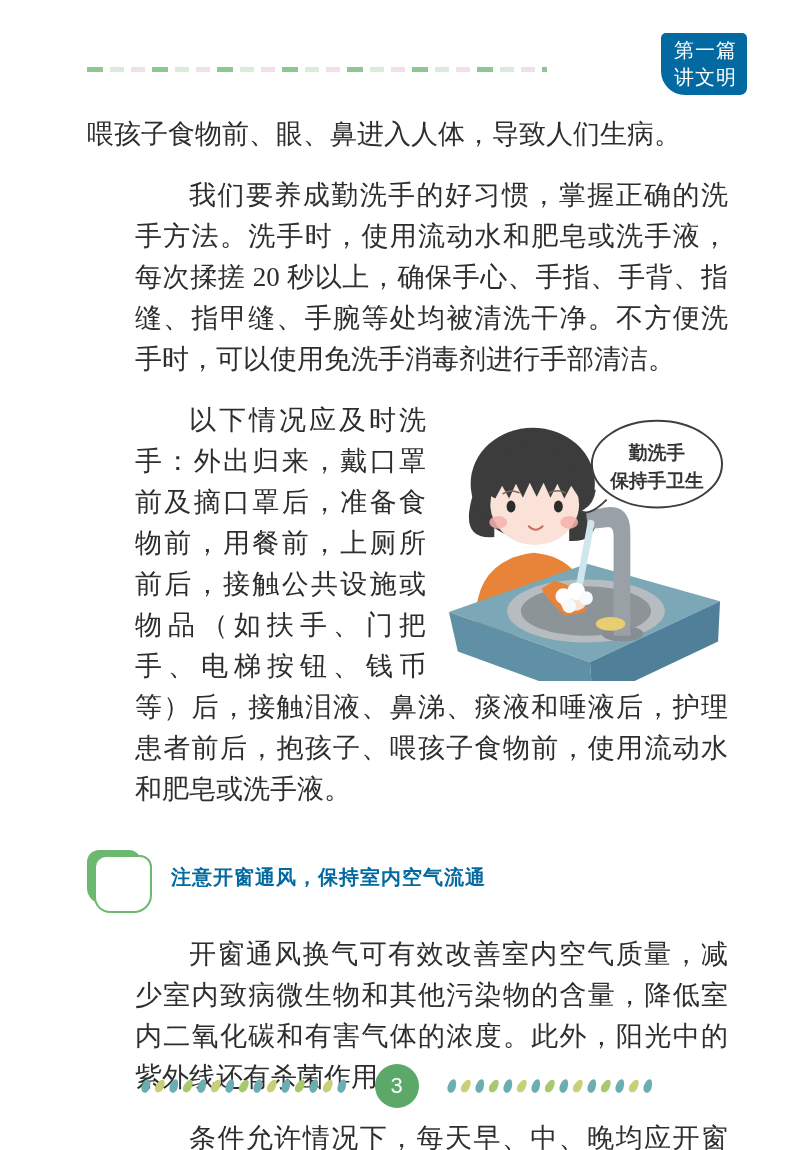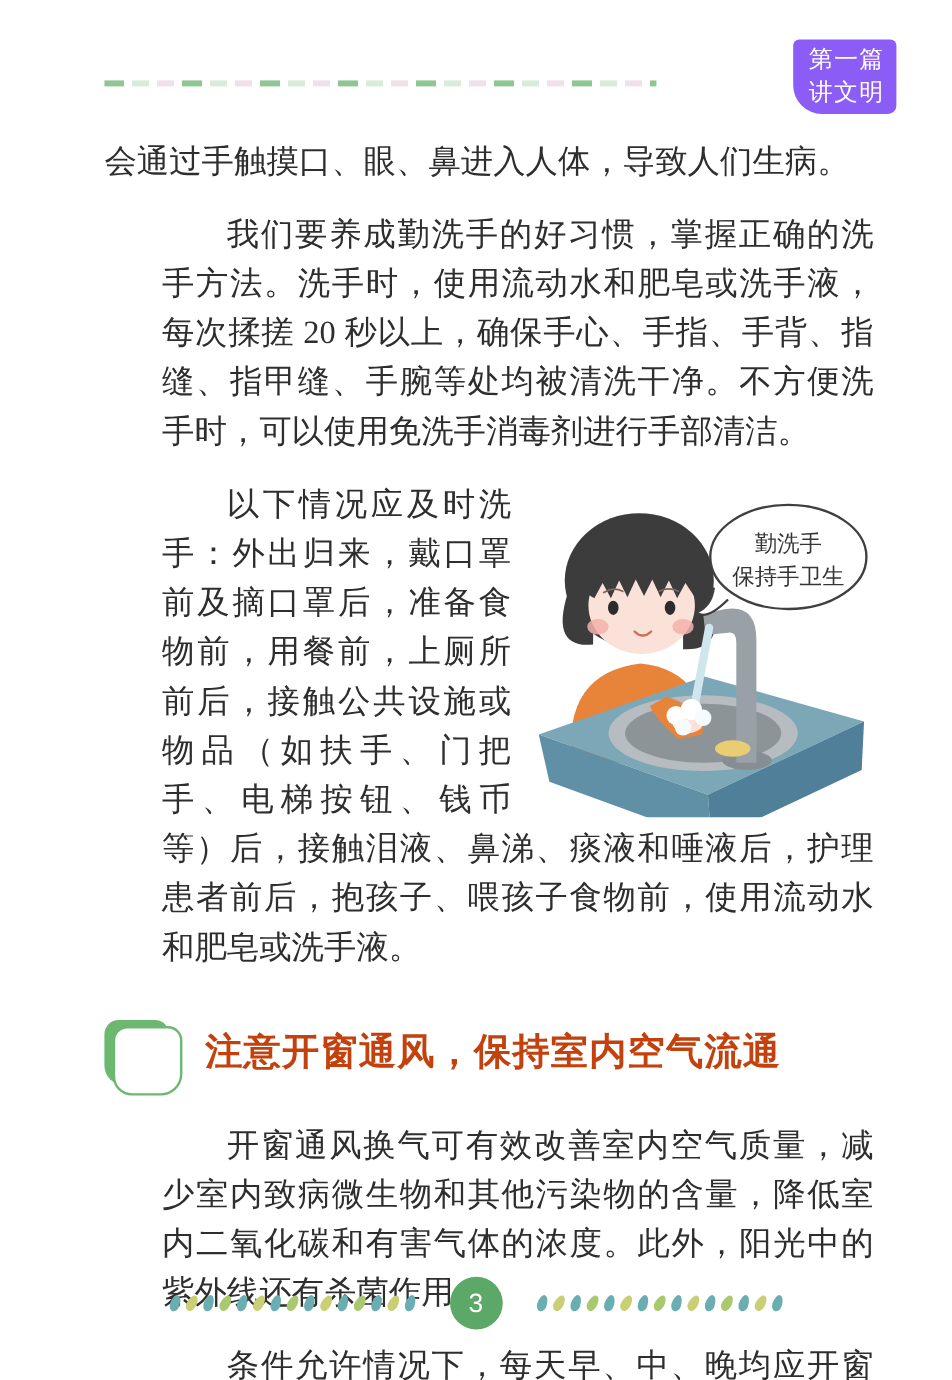--- a/index.html
+++ b/index.html
@@ -11,21 +11,21 @@
     background:#ffffff;
     overflow:hidden;
     font-family:"Liberation Serif","DejaVu Serif",serif;
     color:#2e2e2e;
   }
 
   
   .corner-tab {
     position:absolute; top:33px; right:46px;
     width:86px; height:62px;
-    background:#8b5cf6;
+    background:#0369a1;
     border-radius:5px 5px 7px 24px;
     color:#ffffff;
     font-family:"Liberation Sans","DejaVu Sans",sans-serif;
     font-size:20px; line-height:27px;
     padding:4px 0 0 13px;
     letter-spacing:1px;
   }
 
   
   .top-dashes {
@@ -51,20 +51,21 @@
     margin-bottom:20px;
     color:#2e2e2e;
   }
   .content p.indent { text-indent:2em;margin-left:48px; }
 
   
   .illustration {
     float:right;
     width:288px; height:278px;
     margin:3px 0 6px 14px;
+    font-weight:bold;
   }
   .illustration svg { width:100%; height:100%; display:block; }
   .bubble-text {
     font-family:"Liberation Serif","DejaVu Serif",serif;
     font-size:19px; fill:#353535;
   }
 
   
   .section-heading {
     display:flex; align-items:center;
@@ -84,22 +85,22 @@
   .sec-num::after {
     content:""; position:absolute; z-index:-1;
     left:7px; top:5px; width:54px; height:54px;
     background:#ffffff;
     border:2px solid #6db871;
     border-radius:12px 12px 18px 16px;
   }
   .sec-title {
     margin-left:30px;
     font-family:"Liberation Sans","DejaVu Sans",sans-serif;
-    font-size:31px; font-weight:bold;
-    color:#c2410c;
+    font-size:20px; font-weight:bold;
+    color:#0369a1;
     letter-spacing:1px;
   }
 
   
   .footer {
     position:absolute; left:0; right:0; bottom:42px;
     display:flex; align-items:center; justify-content:center;
     gap:26px;
   }
   .leaf-row { display:flex; align-items:center; }
@@ -126,21 +127,21 @@
 
   <div class="corner-tab">
     <div>第一篇</div>
     <div>讲文明</div>
   </div>
 
   <div class="top-dashes"></div>
 
   <div class="content">
 
-    <p>会通过手触摸口、眼、鼻进入人体，导致人们生病。</p>
+    <p>喂孩子食物前、眼、鼻进入人体，导致人们生病。</p>
 
     <p class="indent">我们要养成勤洗手的好习惯，掌握正确的洗手方法。洗手时，使用流动水和肥皂或洗手液，每次揉搓 20 秒以上，确保手心、手指、手背、指缝、指甲缝、手腕等处均被清洗干净。不方便洗手时，可以使用免洗手消毒剂进行手部清洁。</p>
 
     <div class="illustration">
       <svg viewBox="0 0 290 282">
 
         <path d="M34,88 Q16,140 54,136 L54,100 Z" fill="#3c3c3c"></path>
         <path d="M152,88 Q170,142 130,140 L130,100 Z" fill="#3c3c3c"></path>
 
         <ellipse cx="93" cy="82" rx="63" ry="57" fill="#3c3c3c"></ellipse>

